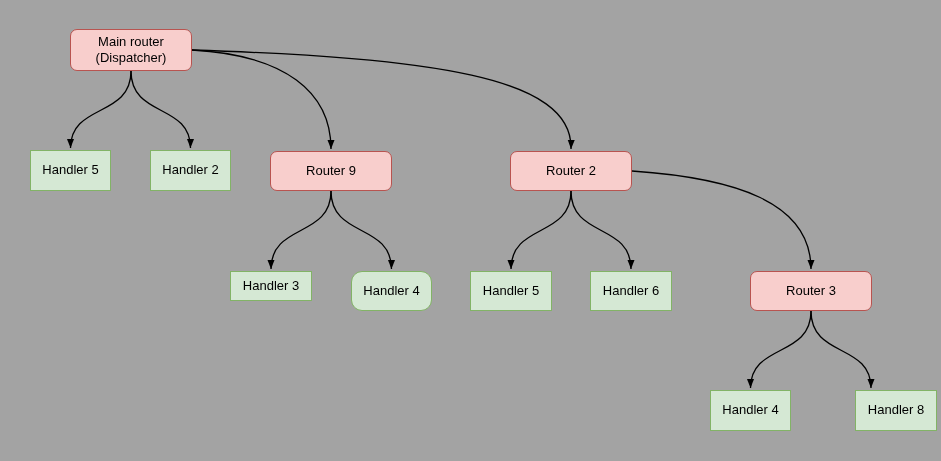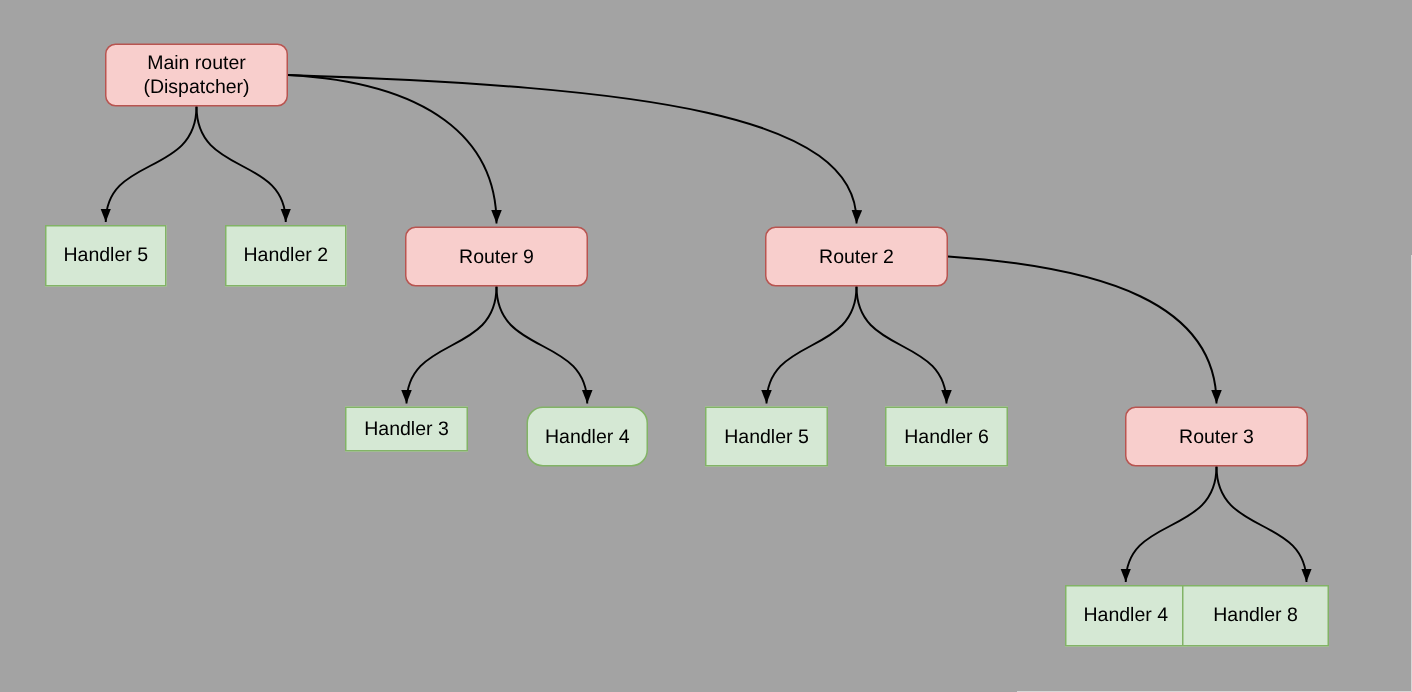--- a/index.html
+++ b/index.html
@@ -94,15 +94,15 @@
   <div class="node handler" style="left:351px; top:271px; width:81px; height:40px;border-radius:11px;">Handler 4</div>
 
   <div class="node handler" style="left:470px; top:271px; width:82px; height:40px;">Handler 5</div>
 
   <div class="node handler" style="left:590px; top:271px; width:82px; height:40px;">Handler 6</div>
 
   <div class="node router" style="left:750px; top:271px; width:122px; height:40px;">Router 3</div>
 
   <div class="node handler" style="left:710px; top:390px; width:81px; height:41px;">Handler 4</div>
 
-  <div class="node handler" style="left:788px; top:390px; width:98px; height:41px;">Handler 8</div>
+  <div class="node handler" style="left:855px; top:390px; width:82px; height:41px;">Handler 8</div>
 
 </div>
 
 </body></html>

